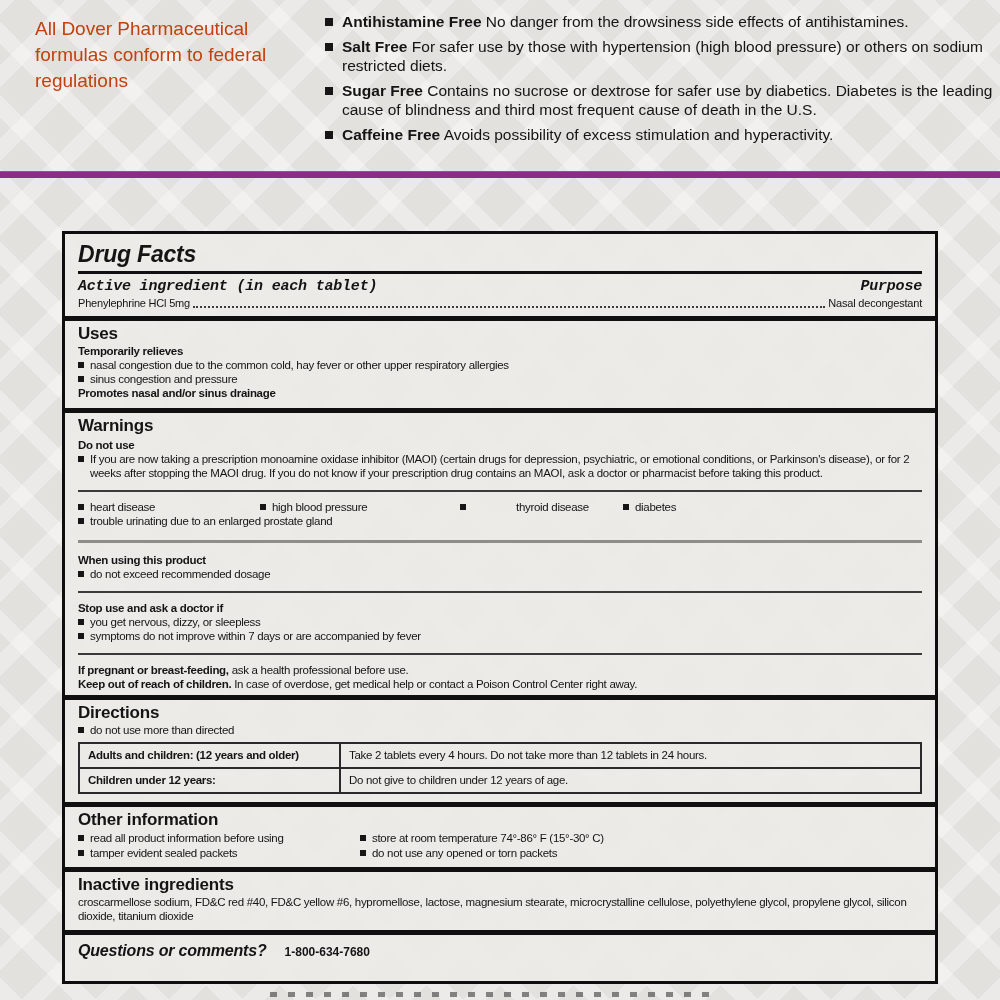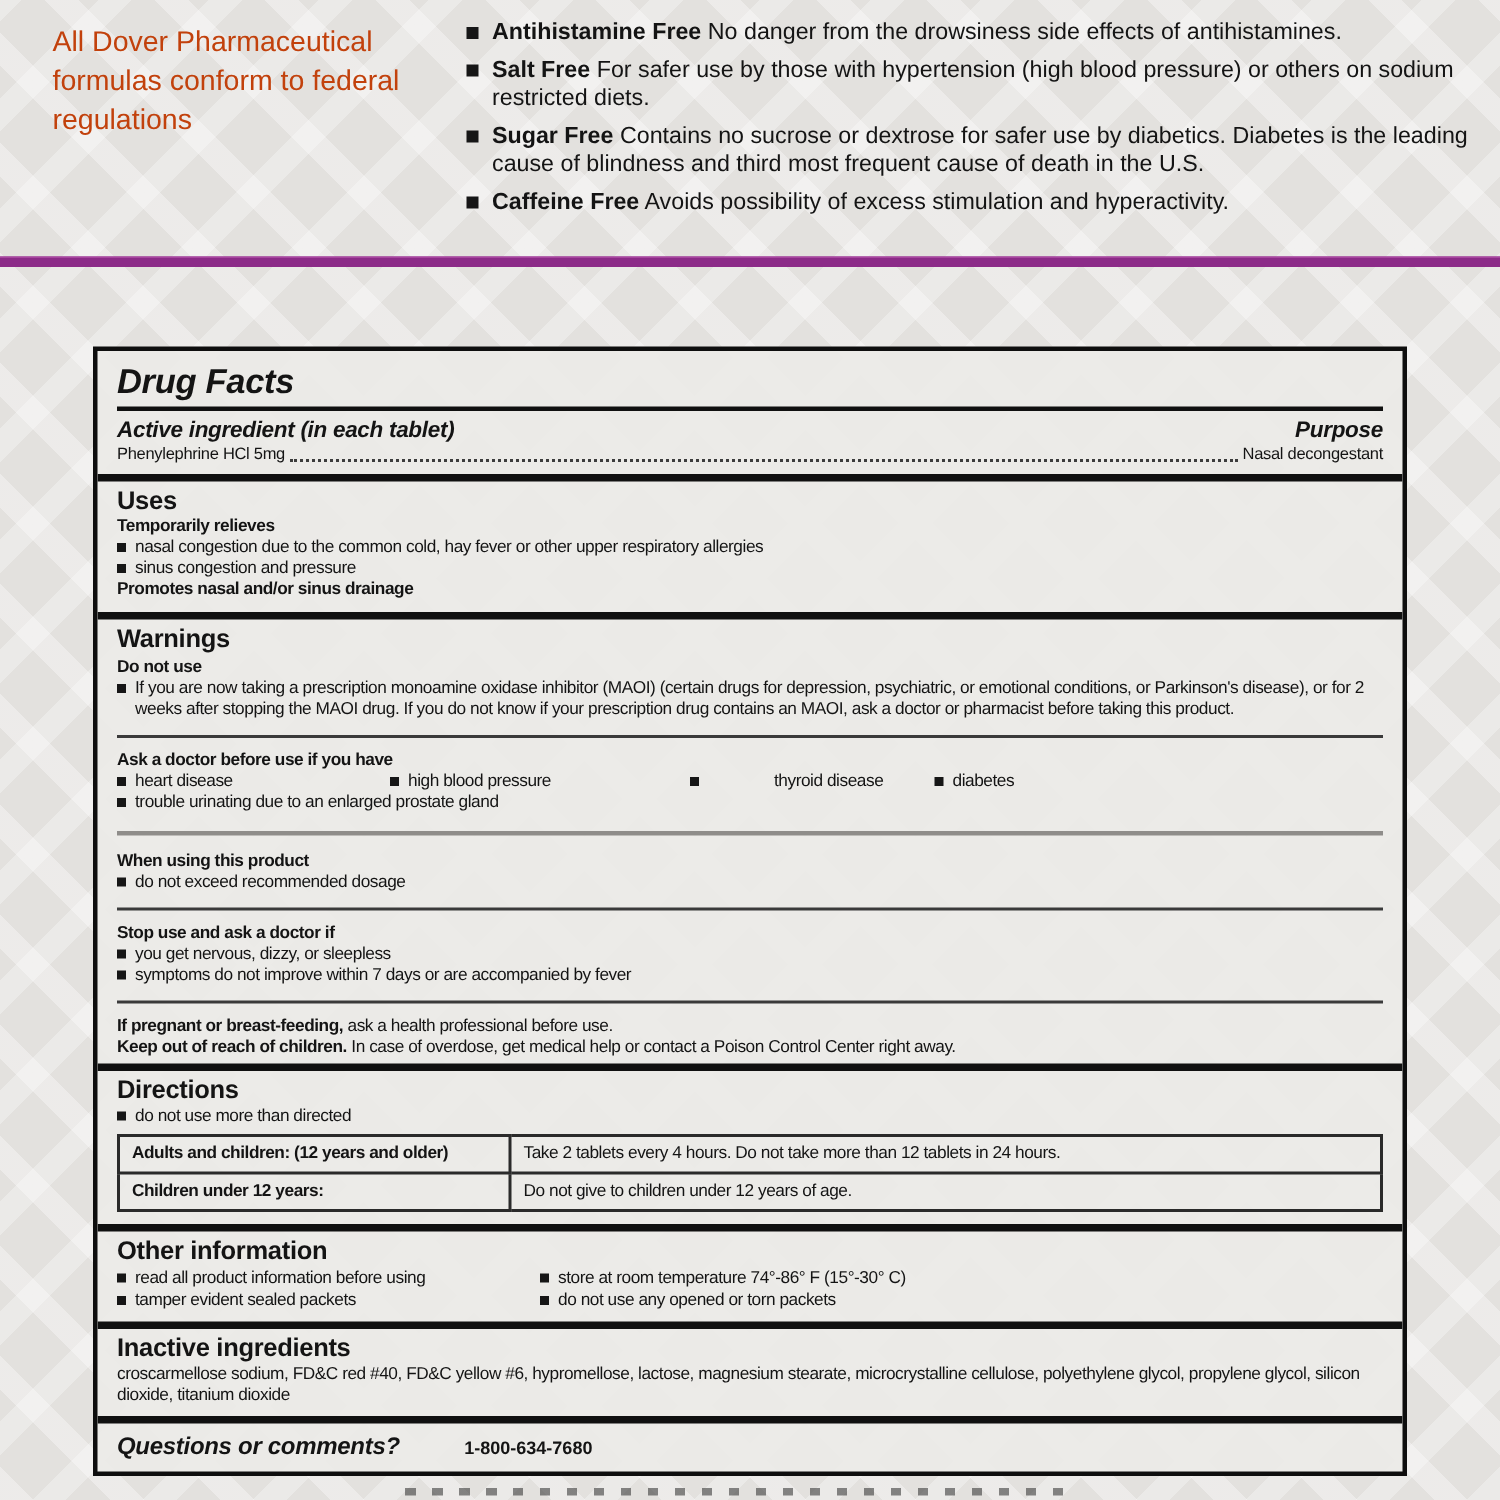--- a/index.html
+++ b/index.html
@@ -13,21 +13,21 @@
       repeating-linear-gradient(-45deg, rgba(255,255,255,0.30) 0 16px, rgba(255,255,255,0) 16px 52px);
     position:relative;
   }
 
   
   .tagline {
     position:absolute; left:35px; top:16px; width:280px;
     font-size:19px; line-height:26px; color:#c2410c;
   }
   .top-bullets {
-    position:absolute; left:311px; top:12px; width:668px;
+    position:absolute; left:325px; top:12px; width:668px;
   }
   .top-bullet { display:flex; margin-bottom:5px; font-size:15.5px; line-height:19.5px; }
   .top-bullet .sq { flex:0 0 auto; width:8px; height:8px; background:#161616; margin:6px 9px 0 0; }
   .top-bullet b { font-weight:bold; }
 
   .purple-bar {
     position:absolute; left:0; top:171px; width:1000px; height:7px;
     background:#8c2b88; border-top:1px solid #a8459f;
   }
 
@@ -49,21 +49,21 @@
   .title-sec { margin:0 13px; border-bottom:3px solid #101010; }
 
   .sec-heading {
     font-size:17px; font-weight:bold; line-height:20px; padding-top:3px;
   }
   .body-txt { font-size:11.5px; line-height:14px; letter-spacing:-0.3px; }
   .bold { font-weight:bold; }
 
   .active-sec { padding-top:4px; padding-bottom:5px; }
   .active-head-row { display:flex; justify-content:space-between; }
-  .active-head-row .h { font-size:15px; font-weight:bold; font-style:italic; line-height:18px; }
+  .active-head-row .h { font-size:15px; font-weight:bold; font-style:italic; line-height:18px;font-family:Liberation Mono, monospace; }
   .ingredient-row { display:flex; align-items:flex-end; font-size:11px; line-height:15px; }
   .leader { flex:1; border-bottom:2px dotted #3c3c3c; margin:0 3px 3px 3px; }
 
   .uses-sec { padding-bottom:8px; }
   .li { display:flex; font-size:11.5px; line-height:14px; letter-spacing:-0.3px; }
   .li .sq { flex:0 0 auto; width:6px; height:6px; background:#161616; margin:4px 6px 0 0; }
 
   .warn-sub { padding:2px 0 4px; }
   hr.thin { border:0; border-top:2px solid #3a3a3a; margin:6px 0; }
   hr.gray { border:0; border-top:3px solid #8f8d8a; margin:8px 0; }
@@ -82,21 +82,21 @@
   .dir-table td.val { font-weight:normal; width:auto; }
   .dir-table td.lab { width:261px; }
 
   .other-row { display:flex; line-height:15px; margin-top:1px; }
   .other-row .c1 { width:282px; }
 
   .directions-sec { padding-bottom:8px; }
   .other-sec { padding-bottom:7px; }
   .inactive-sec { padding-bottom:7px; }
 
-  .questions-sec { padding-top:5px; display:flex; align-items:baseline;gap:25px; }
+  .questions-sec { padding-top:5px; display:flex; align-items:baseline; }
   .q-head { font-size:16px; font-weight:bold; font-style:italic; line-height:22px; }
   .q-phone { font-size:12px; font-weight:bold; margin-left:18px; letter-spacing:0; }
 
   .crop-marks {
     position:absolute; left:270px; top:992px; width:450px; height:5px;
     background:repeating-linear-gradient(90deg,#2b2b2b 0 7px, transparent 7px 18px);
     opacity:0.55;
   }
 </style>
 </head>
@@ -168,21 +168,20 @@
       <div class="body-txt bold">Do not use</div>
       <div class="li">
         <span class="sq"></span>
         <span>If you are now taking a prescription monoamine oxidase inhibitor (MAOI) (certain drugs for depression, psychiatric, or emotional conditions, or Parkinson's disease), or for 2 weeks after stopping the MAOI drug. If you do not know if your prescription drug contains an MAOI, ask a doctor or pharmacist before taking this product.</span>
       </div>
     </div>
 
     <hr class="thin">
 
     <div class="warn-sub">
-      <div class="body-txt bold">Ask a doctor before use if you have</div>
       <div class="ask-row">
         <div class="li">
             <span class="sq"></span>
             <span>heart disease</span>
           </div>
         <div class="li">
             <span class="sq"></span>
             <span>high blood pressure</span>
           </div>
         <div class="li">

